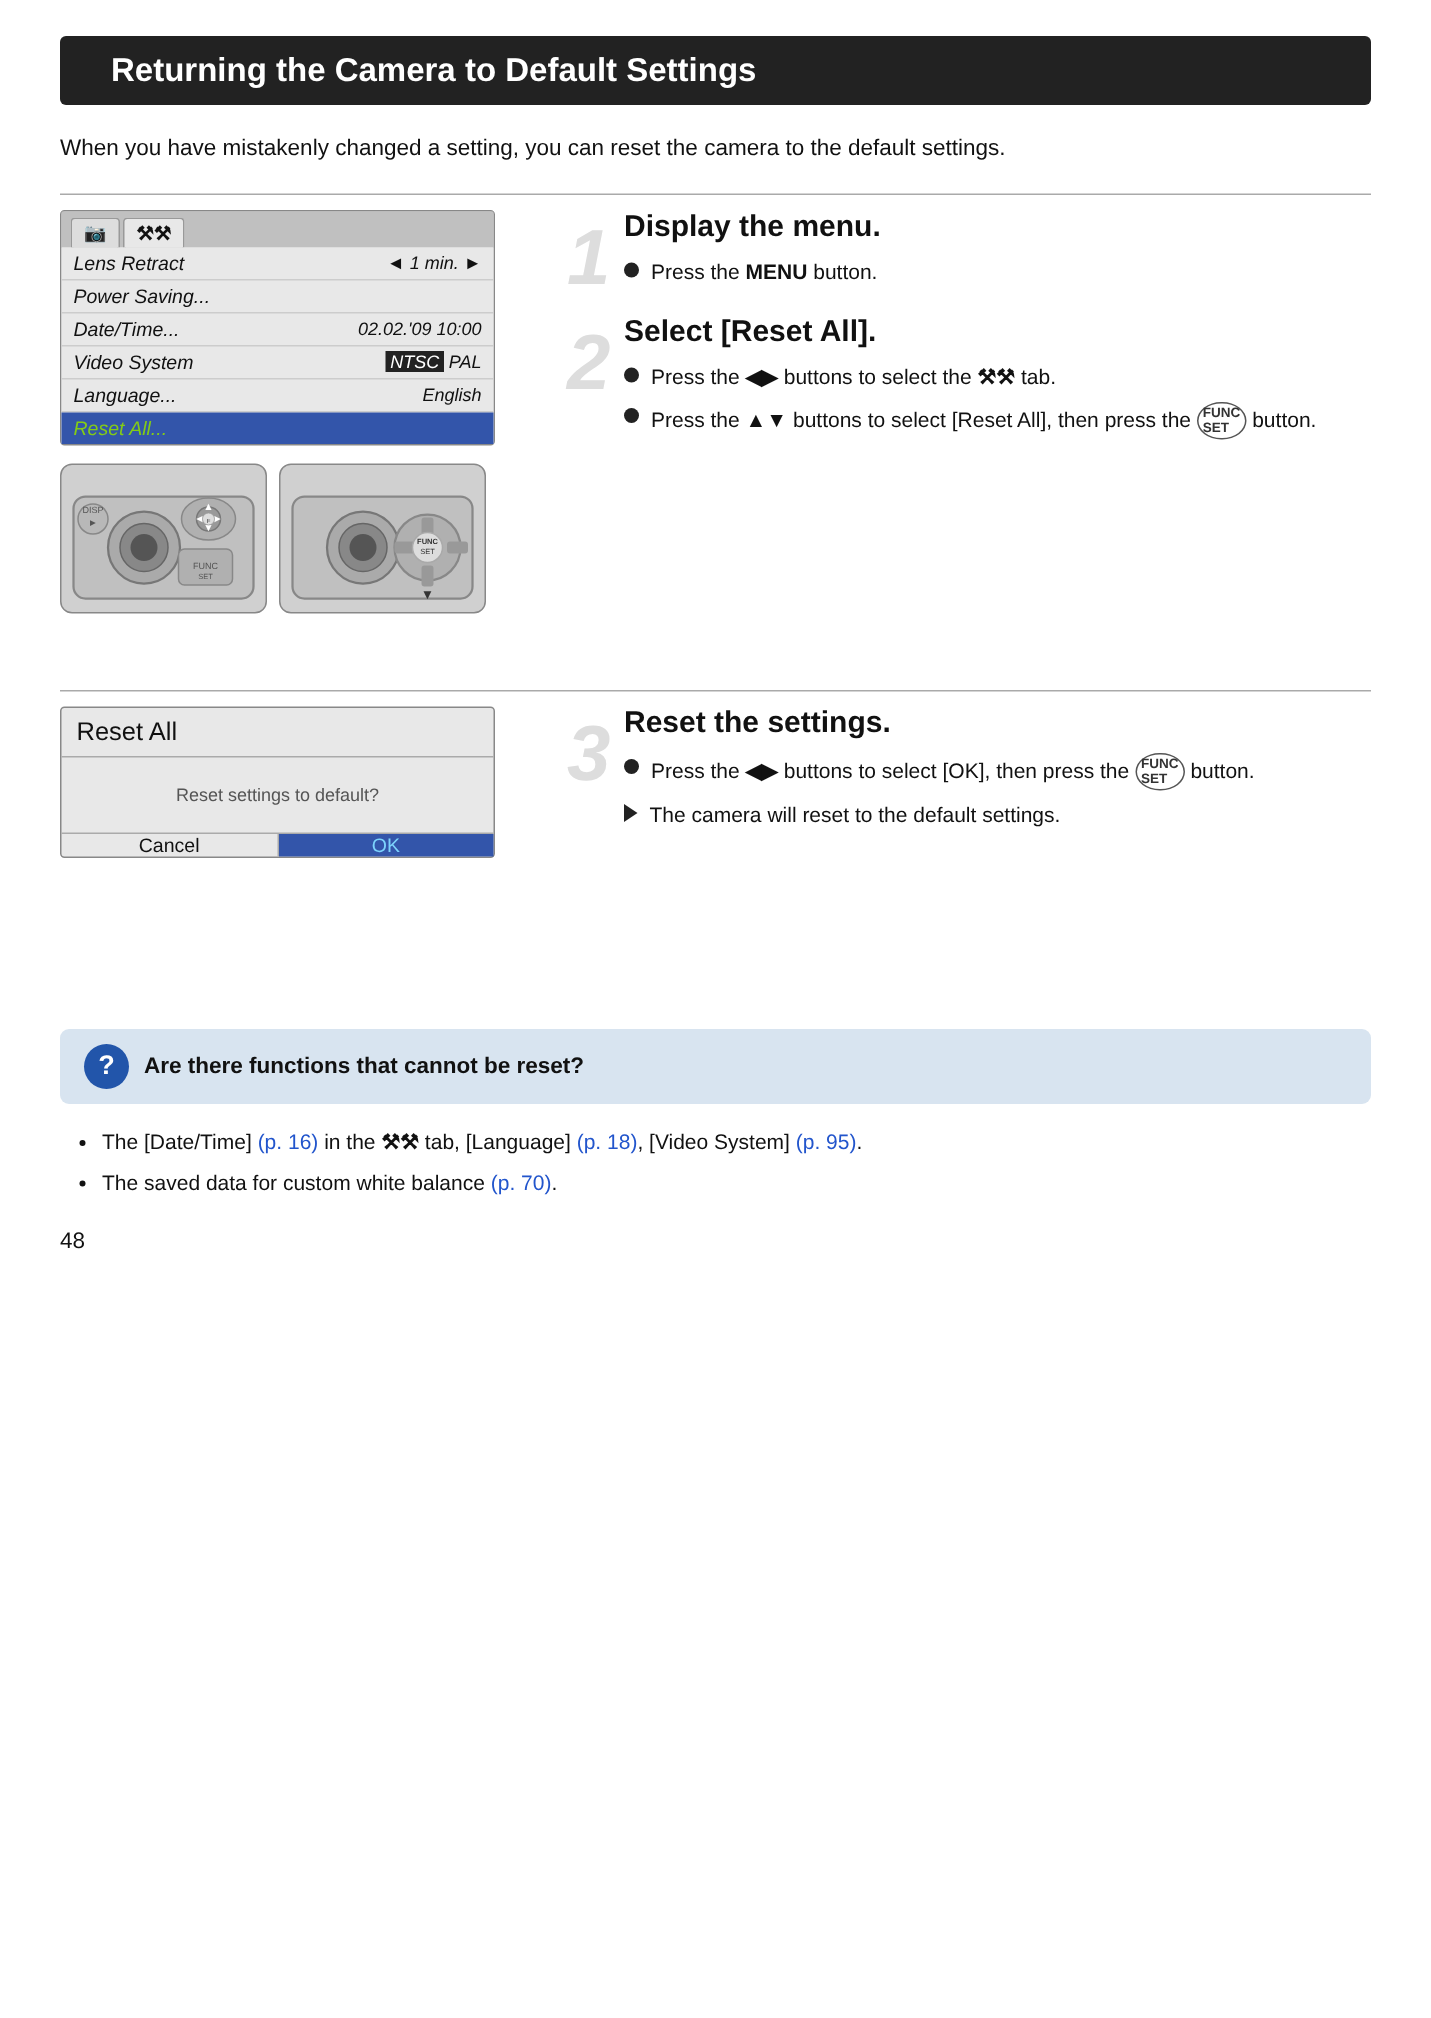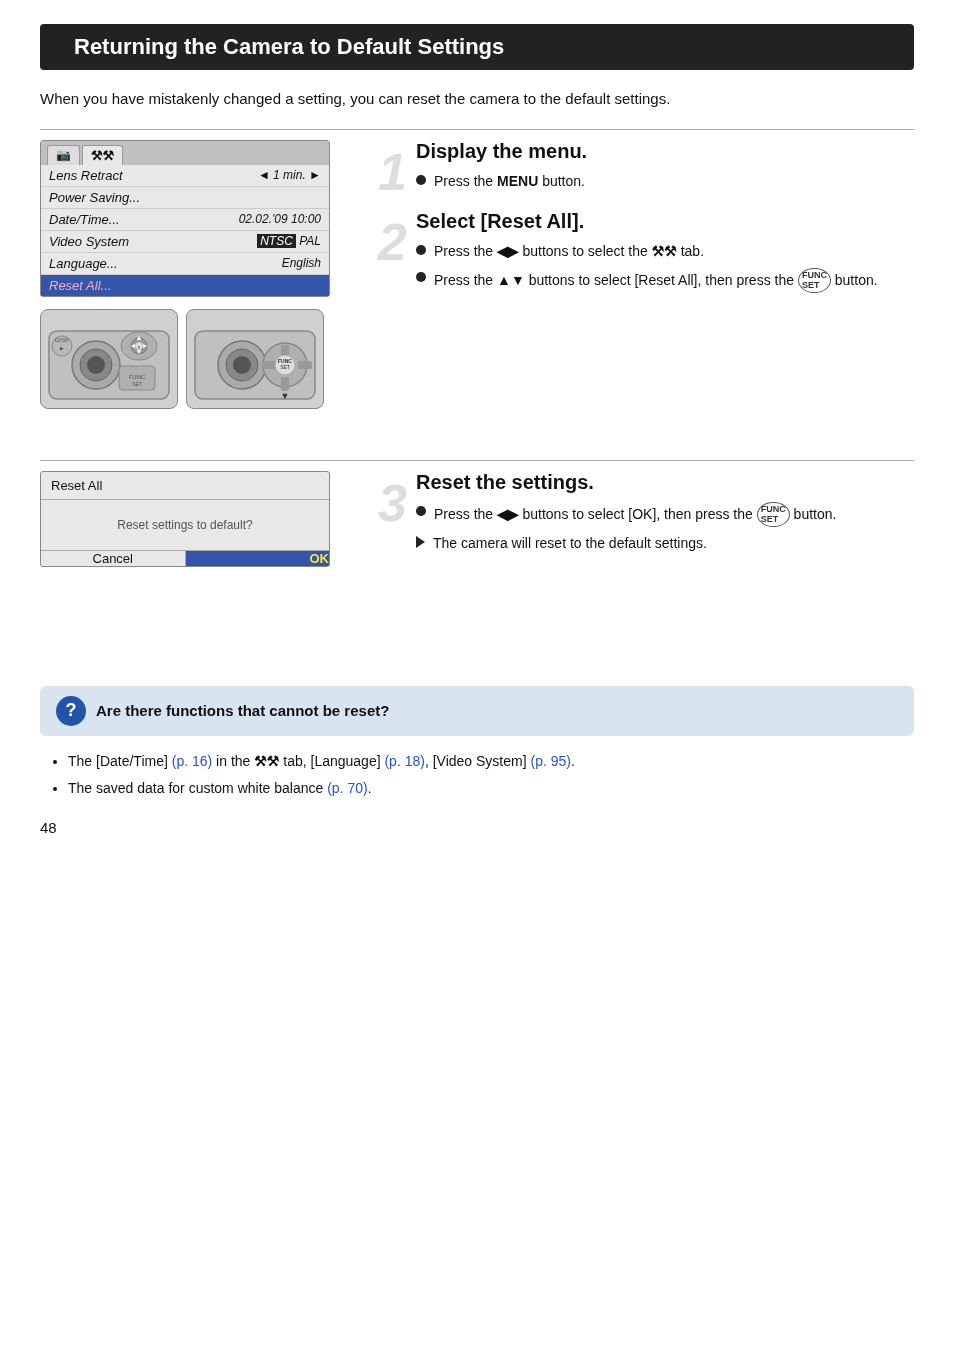--- a/index.html
+++ b/index.html
@@ -73,21 +73,21 @@
       padding: 3px 8px;
       font-size: 13px;
       border-bottom: 1px solid #ccc;
       font-style: italic;
     }
 
     .menu-row:last-child { border-bottom: none; }
 
     .menu-row.highlighted {
       background: #3355aa;
-      color: #f9a8d4;
+      color: #84cc16;
     }
 
     .menu-row-label { }
     .menu-row-value { font-size: 12px; }
 
     
     .camera-diagrams {
       display: flex;
       gap: 8px;
       margin-bottom: 10px;
@@ -111,21 +111,21 @@
     
     .reset-dialog {
       border: 1.5px solid #888;
       background: #e8e8e8;
       border-radius: 3px;
       width: 290px;
       padding: 0;
     }
 
     .reset-dialog-title {
-      font-size: 13px;
+      font-size: 17px;
       padding: 6px 10px;
       border-bottom: 1px solid #aaa;
     }
 
     .reset-dialog-body {
       padding: 18px 10px;
       font-size: 12px;
       color: #555;
       text-align: center;
       border-bottom: 1px solid #aaa;
@@ -141,23 +141,22 @@
       padding: 0 0;
       text-align: center;
       font-size: 13px;
       border-right: 1px solid #aaa;
     }
 
     .reset-dialog-btn:last-child { border-right: none; }
 
     .reset-dialog-btn.ok-btn {
       background: #3355aa;
-      color: #fde047;
-      font-weight: bold;
-      text-align: right;
+      color: #7dd3fc;
+      font-weight: normal;
     }
 
     .bullet-item {
       display: flex;
       align-items: flex-start;
       margin-bottom: 6px;
       font-size: 14px;
       line-height: 1.5;
     }
 

